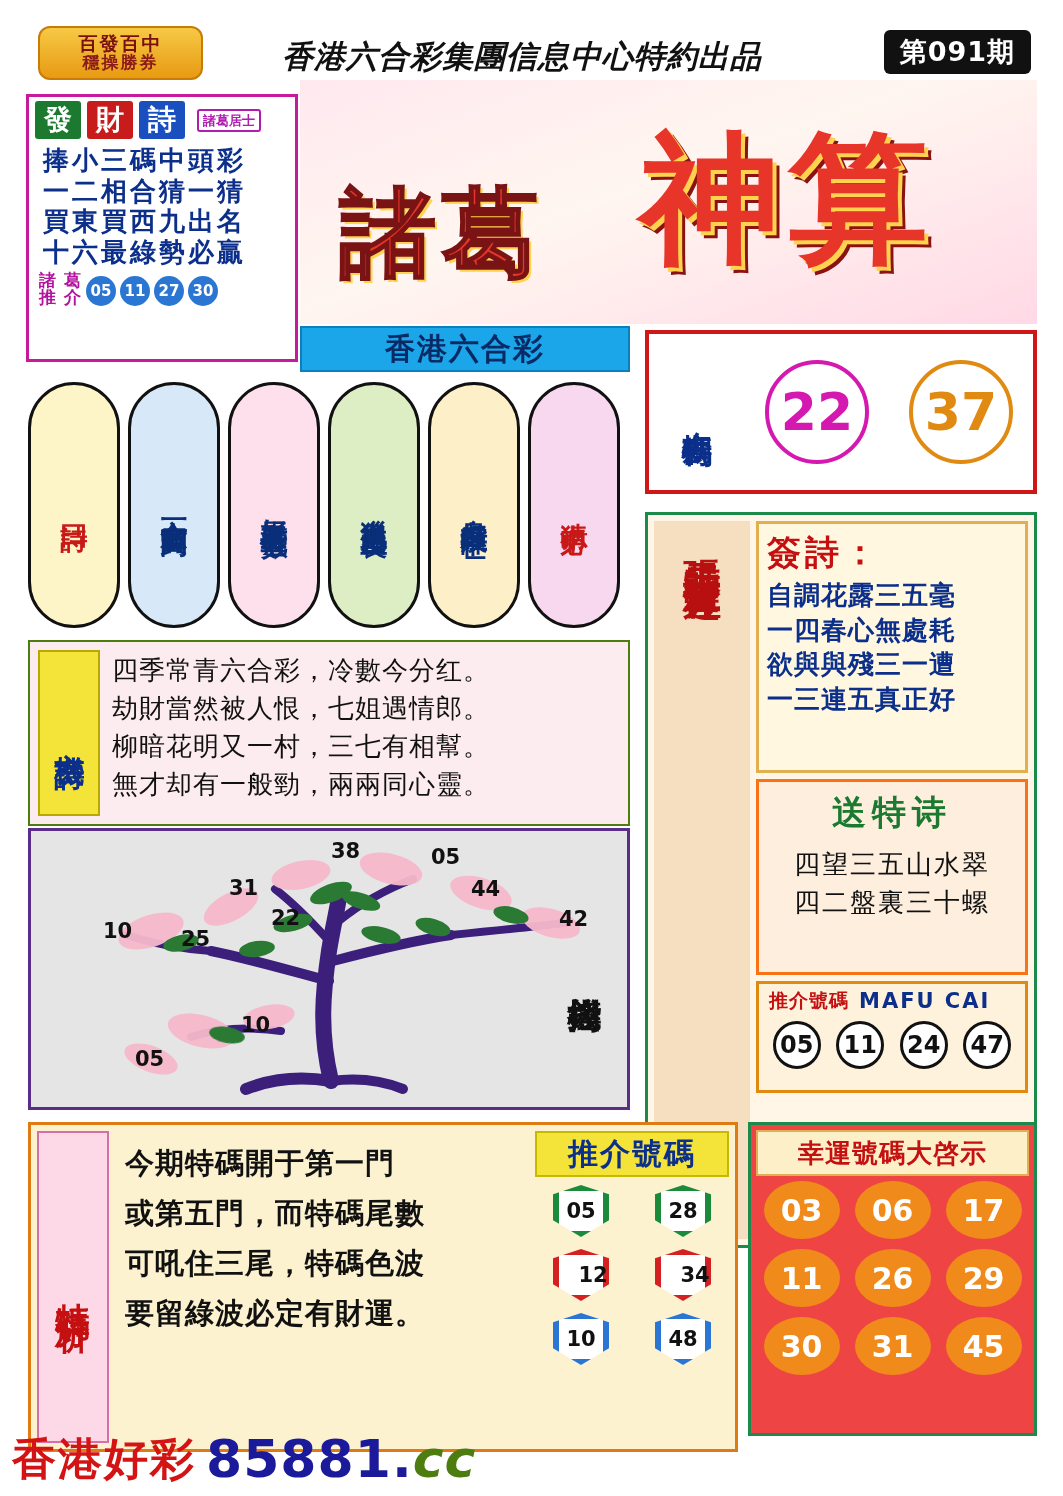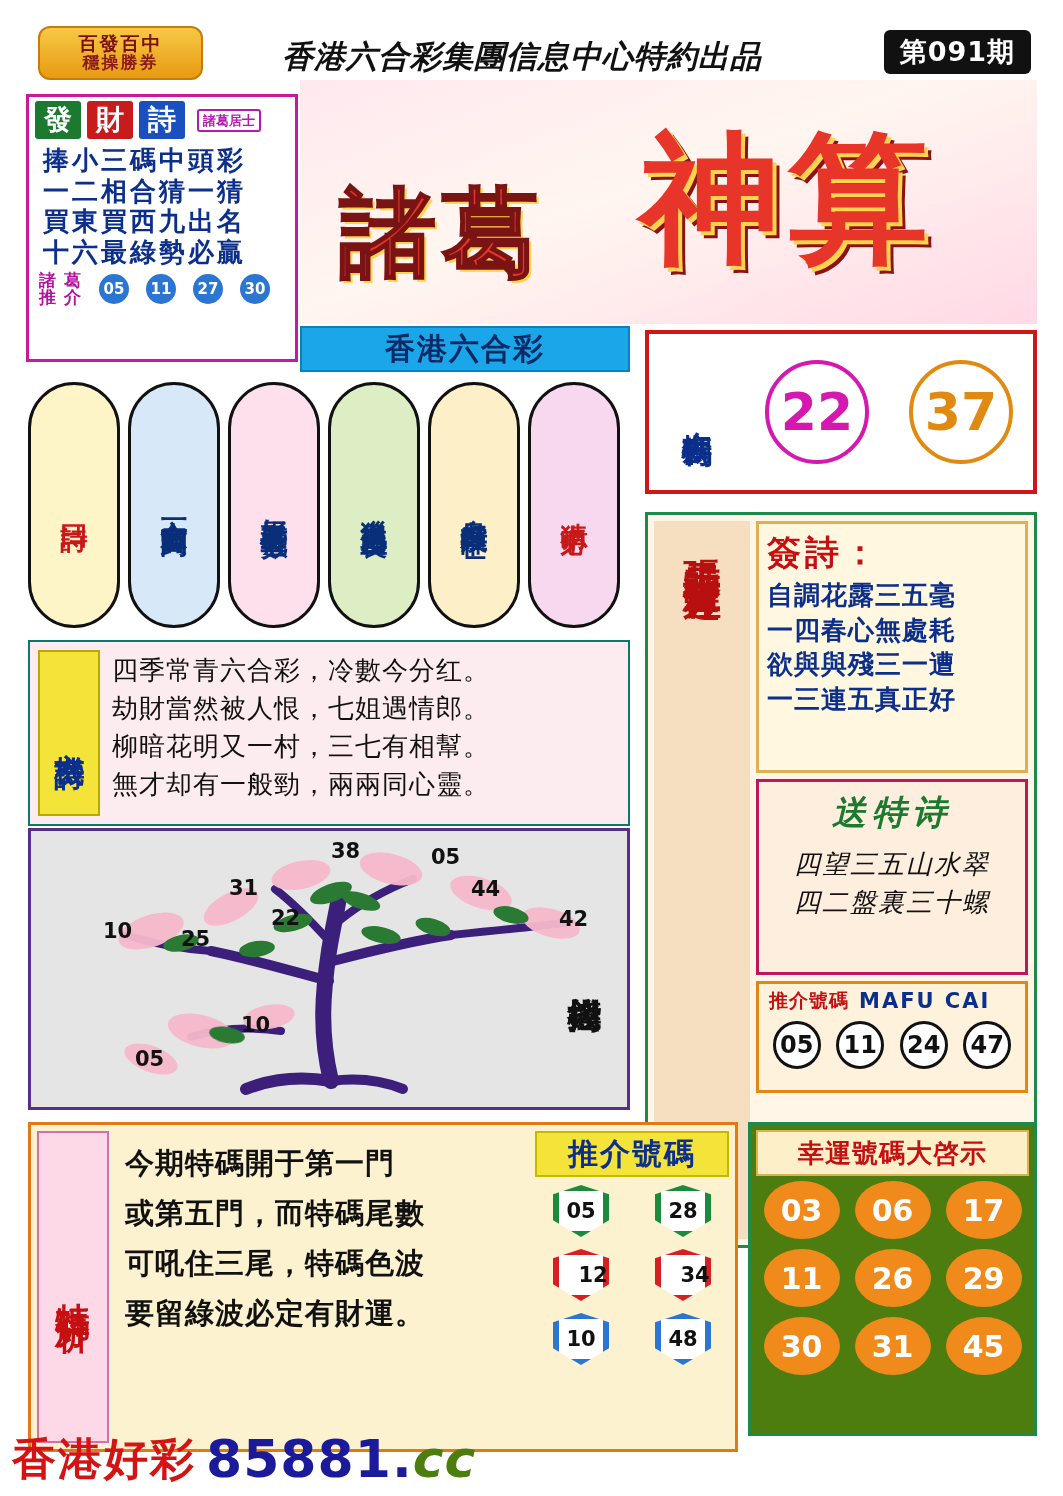--- a/index.html
+++ b/index.html
@@ -51,21 +51,21 @@
   .facai-head .ch.c3 { background:#1a4fbf; }
   .facai-head .tag {
     margin-left:6px; background:#fff; border:2px solid #b21bb0; color:#b21bb0;
     font-size:13px; font-weight:bold; padding:3px 4px; border-radius:3px; line-height:1;
   }
   .facai-lines { padding:2px 10px 0 14px; }
   .facai-lines div {
     font-size:26px; color:#0b2f8a; font-weight:bold; letter-spacing:3px;
     line-height:1.18; font-family:"DejaVu Serif", serif;
   }
-  .facai-foot { display:flex; align-items:center; padding:4px 17px 0 10px; gap:17px; }
+  .facai-foot { display:flex; align-items:flex-end; padding:4px 17px 0 10px; gap:4px; }
   .facai-foot .lbl {
     font-size:17px; color:#b2139e; font-weight:bold; line-height:1.0; letter-spacing:1px;
     font-family:"DejaVu Serif", serif;
   }
   .ball-sm {
     width:30px; height:30px; border-radius:50%; color:#fff; font-size:15px; font-weight:bold;
     display:flex; align-items:center; justify-content:center;
   }
   .ball-blue { background:#2a76d2; }
 
@@ -130,21 +130,21 @@
   .cap.c0 { background:#fdf5c8; } .cap.c0 span { color:#c81818; }
   .cap.c1 { background:#d7e9f8; } .cap.c1 span { color:#0a2f7a; }
   .cap.c2 { background:#fde0ec; } .cap.c2 span { color:#0a2f7a; }
   .cap.c3 { background:#ddeec4; } .cap.c3 span { color:#0a2f7a; }
   .cap.c4 { background:#fdf0c8; } .cap.c4 span { color:#0a2f7a; }
   .cap.c5 { background:#f7d8ef; } .cap.c5 span { color:#c81818; }
 
   
   .xuanji {
     position:absolute; left:28px; top:640px; width:602px; height:186px;
-    background:#fdecef; border:2px solid #0f766e; display:flex;
+    background:#fdecef; border:2px solid #4d7c0f; display:flex;
   }
   .xuanji-lbl {
     width:62px; margin:8px; background:#f4e43a; border:2px solid #b8a800;
     display:flex; align-items:center; justify-content:center;
   }
   .xuanji-lbl span {
     writing-mode:vertical-rl; text-orientation:upright; font-size:30px; font-weight:bold;
     color:#0b2f8a; letter-spacing:3px; font-family:"DejaVu Serif", serif;
   }
   .xuanji-text { flex:1; padding:10px 8px 0 4px; }
@@ -184,21 +184,21 @@
   .rightstack { flex:1; display:flex; flex-direction:column; gap:6px; padding:6px 6px 6px 0; }
   .qianshi { border:3px solid #e0b050; background:#fff7e0; padding:6px 8px; height:252px; }
   .qianshi .h {
     font-size:34px; font-weight:bold; color:#c41010; letter-spacing:4px; margin-bottom:2px;
     font-family:"DejaVu Serif", serif;
   }
   .qianshi .l {
     font-size:26px; color:#0b2f8a; font-weight:bold; letter-spacing:1px; line-height:1.33;
     font-family:"DejaVu Serif", serif;
   }
-  .songte { border:3px solid #be185d; background:#fdeede; padding:4px 6px; height:196px;font-style:italic; }
+  .songte { border:3px solid #f97316; background:#fdeede; padding:4px 6px; height:196px; }
   .songte .h {
     font-size:34px; font-weight:bold; color:#1b7a2f; letter-spacing:6px; text-align:center;
     margin:4px 0 10px; font-family:"DejaVu Serif", serif;
   }
   .songte .l {
     font-size:26px; color:#111; letter-spacing:2px; line-height:1.45; text-align:center;
     font-family:"DejaVu Serif", serif;
   }
   .tuijian { border:3px solid #e08a12; background:#fff2dc; height:112px; padding:4px 6px; }
   .tuijian .row1 { display:flex; align-items:center; gap:10px; padding-left:4px; }
@@ -240,21 +240,21 @@
     border:3px solid #111;
     clip-path:polygon(50% 0%, 100% 18%, 100% 68%, 50% 100%, 0% 68%, 0% 18%);
   }
   .shield.g { border-color:#1b8a3a; box-shadow:inset 0 0 0 3px #1b8a3a; }
   .shield.r { border-color:#d42020; box-shadow:inset 0 0 0 3px #d42020;padding-left:24px; }
   .shield.b { border-color:#2a76d2; box-shadow:inset 0 0 0 3px #2a76d2; }
 
   
   .bottomright {
     position:absolute; left:748px; top:1122px; width:289px; height:314px;
-    background:#4d7c0f; border:3px solid #1b8a4a;
+    background:#ef4444; border:3px solid #1b8a4a;
   }
   .lucky-head {
     margin:5px; height:46px; background:#fdf0c8; border:2px solid #e0b050;
     display:flex; align-items:center; justify-content:center;
     font-size:26px; font-weight:bold; color:#c41010; letter-spacing:1px;
     font-family:"DejaVu Serif", serif;
   }
   .lucky-grid {
     margin:4px 8px; display:grid; grid-template-columns:repeat(3,1fr); gap:10px 6px; justify-items:center;
   }

